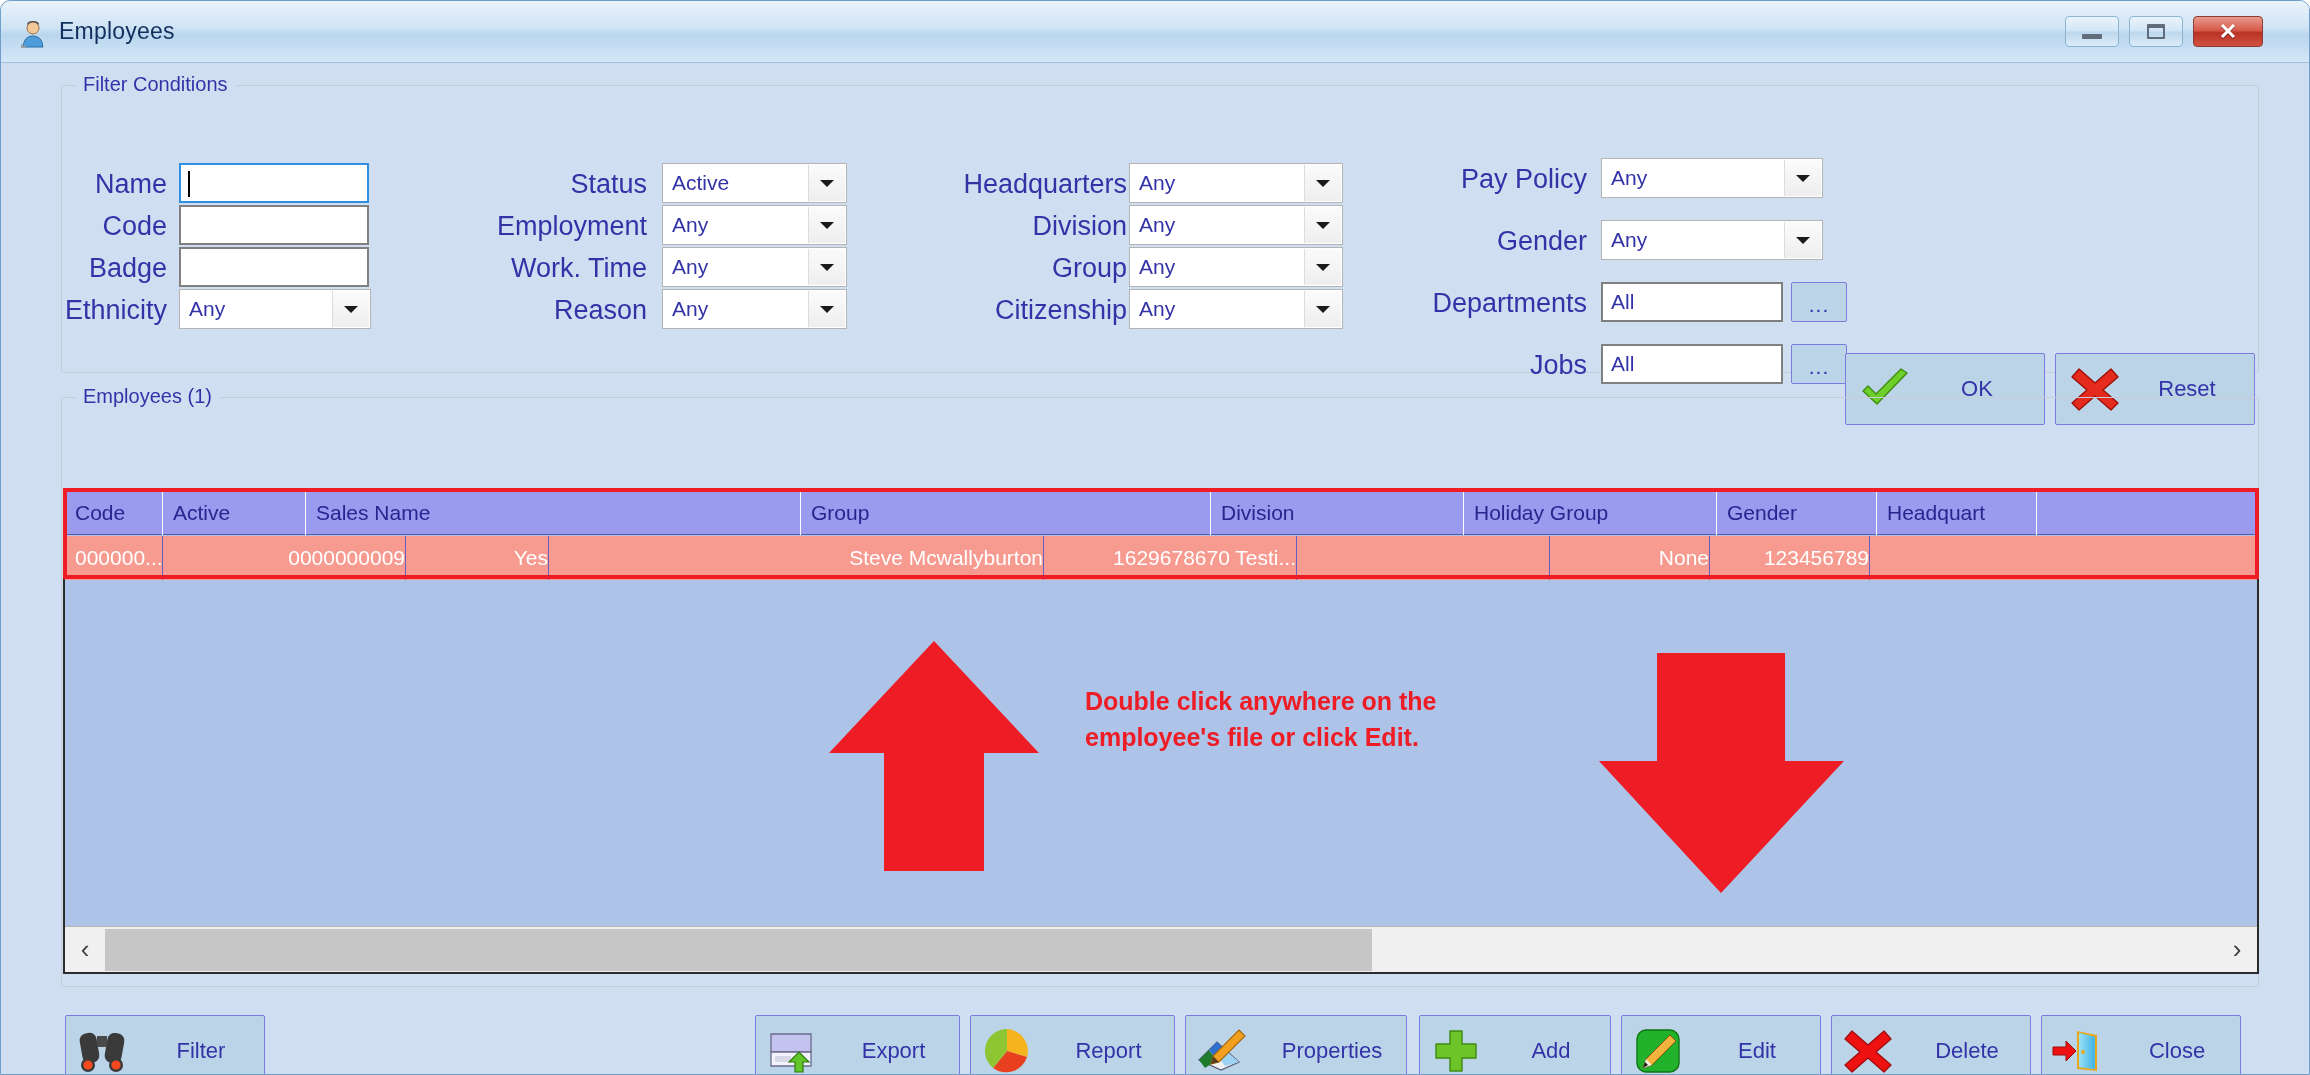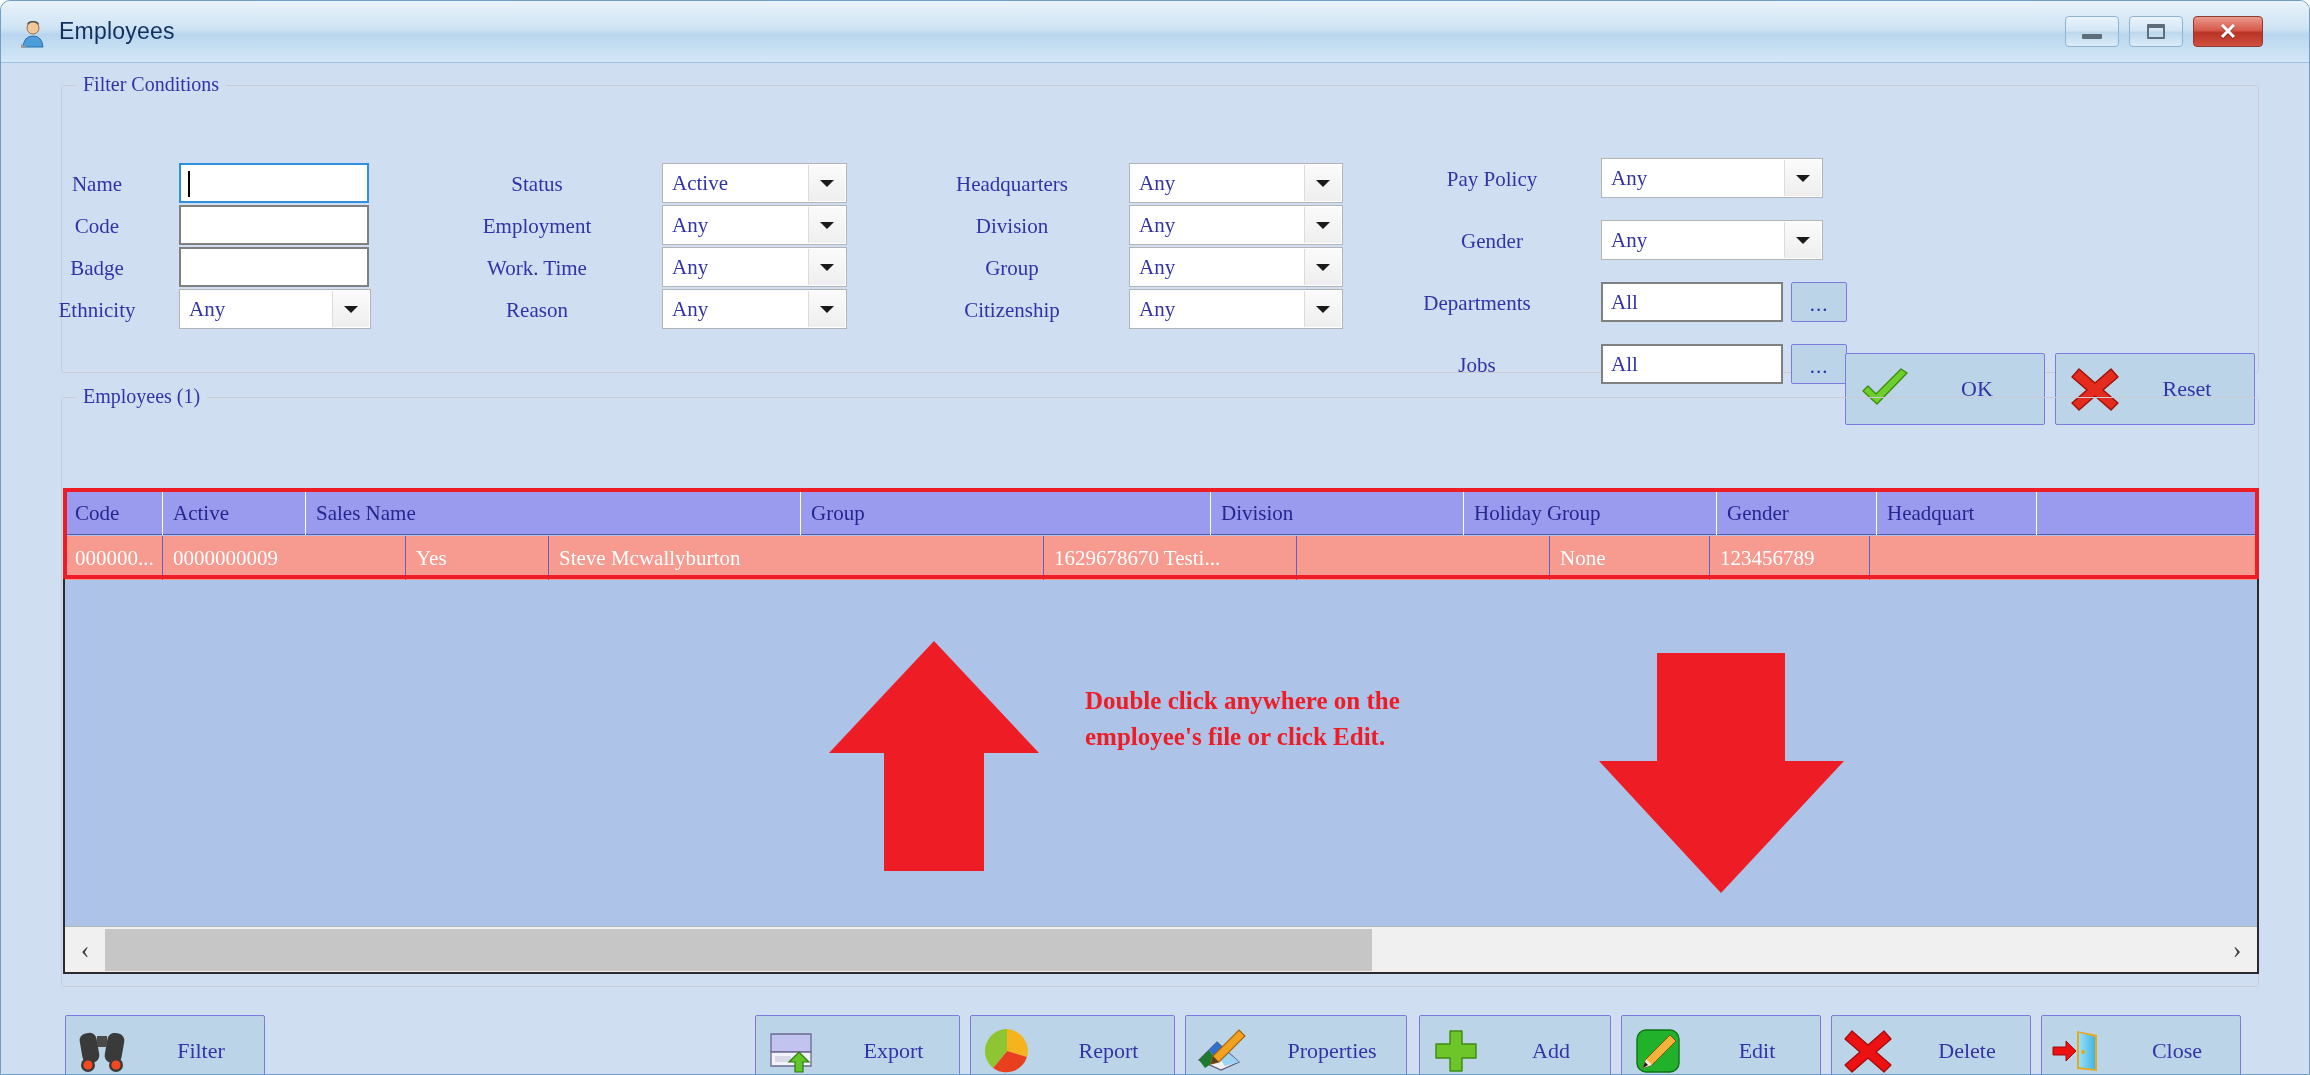--- a/index.html
+++ b/index.html
@@ -62,21 +62,20 @@
 
   
   #client {
     position: absolute; left: 0; top: 62px;
     width: 2310px; height: 1013px;
     background: #cfdff1;
   }
   #client-inner {
     position:absolute; left:6px; top:0; right:6px; bottom:6px;
     background: #cfdff1;
-    font-family: Liberation Serif, serif;
   }
 
   
   .groupbox {
     position: absolute;
     border: 1px solid #c9ccd6;
     border-radius: 3px;
   }
   .group-caption {
     position: absolute;
@@ -87,23 +86,23 @@
     color: #3333a8;
     white-space: nowrap;
   }
 
   #grp-filter { left: 54px; top: 22px; width: 2198px; height: 288px; }
   #grp-employees { left: 54px; top: 334px; width: 2198px; height: 590px; }
 
   
   .flabel {
     position: absolute;
-    font-size: 21px;
+    font-size: 27px;
     color: #3333a8;
-    text-align: center;
+    text-align: right;
     white-space: nowrap;
     height: 26px;
     line-height: 26px;
   }
   .tbox {
     position: absolute;
     background: #ffffff;
     border: 2px solid #808080;
     height: 40px;
   }
@@ -212,20 +211,21 @@
     display: flex;
   }
   #grid-row .dcell {
     position: relative;
     height: 44px; line-height: 44px;
     padding-left: 10px;
     font-size: 21px; color: #ffffff;
     white-space: nowrap; overflow: hidden;
     border-right: 1px solid #6a5fc0;
     flex: none;
+    text-align: right;
   }
   #grid-body {
     position: absolute; left: 0; top: 89px; right: 0; bottom: 46px;
     background: #aec3e8;
   }
 
   
   #hscroll {
     position: absolute; left: 0; bottom: 0;
     height: 46px; width: 100%;

